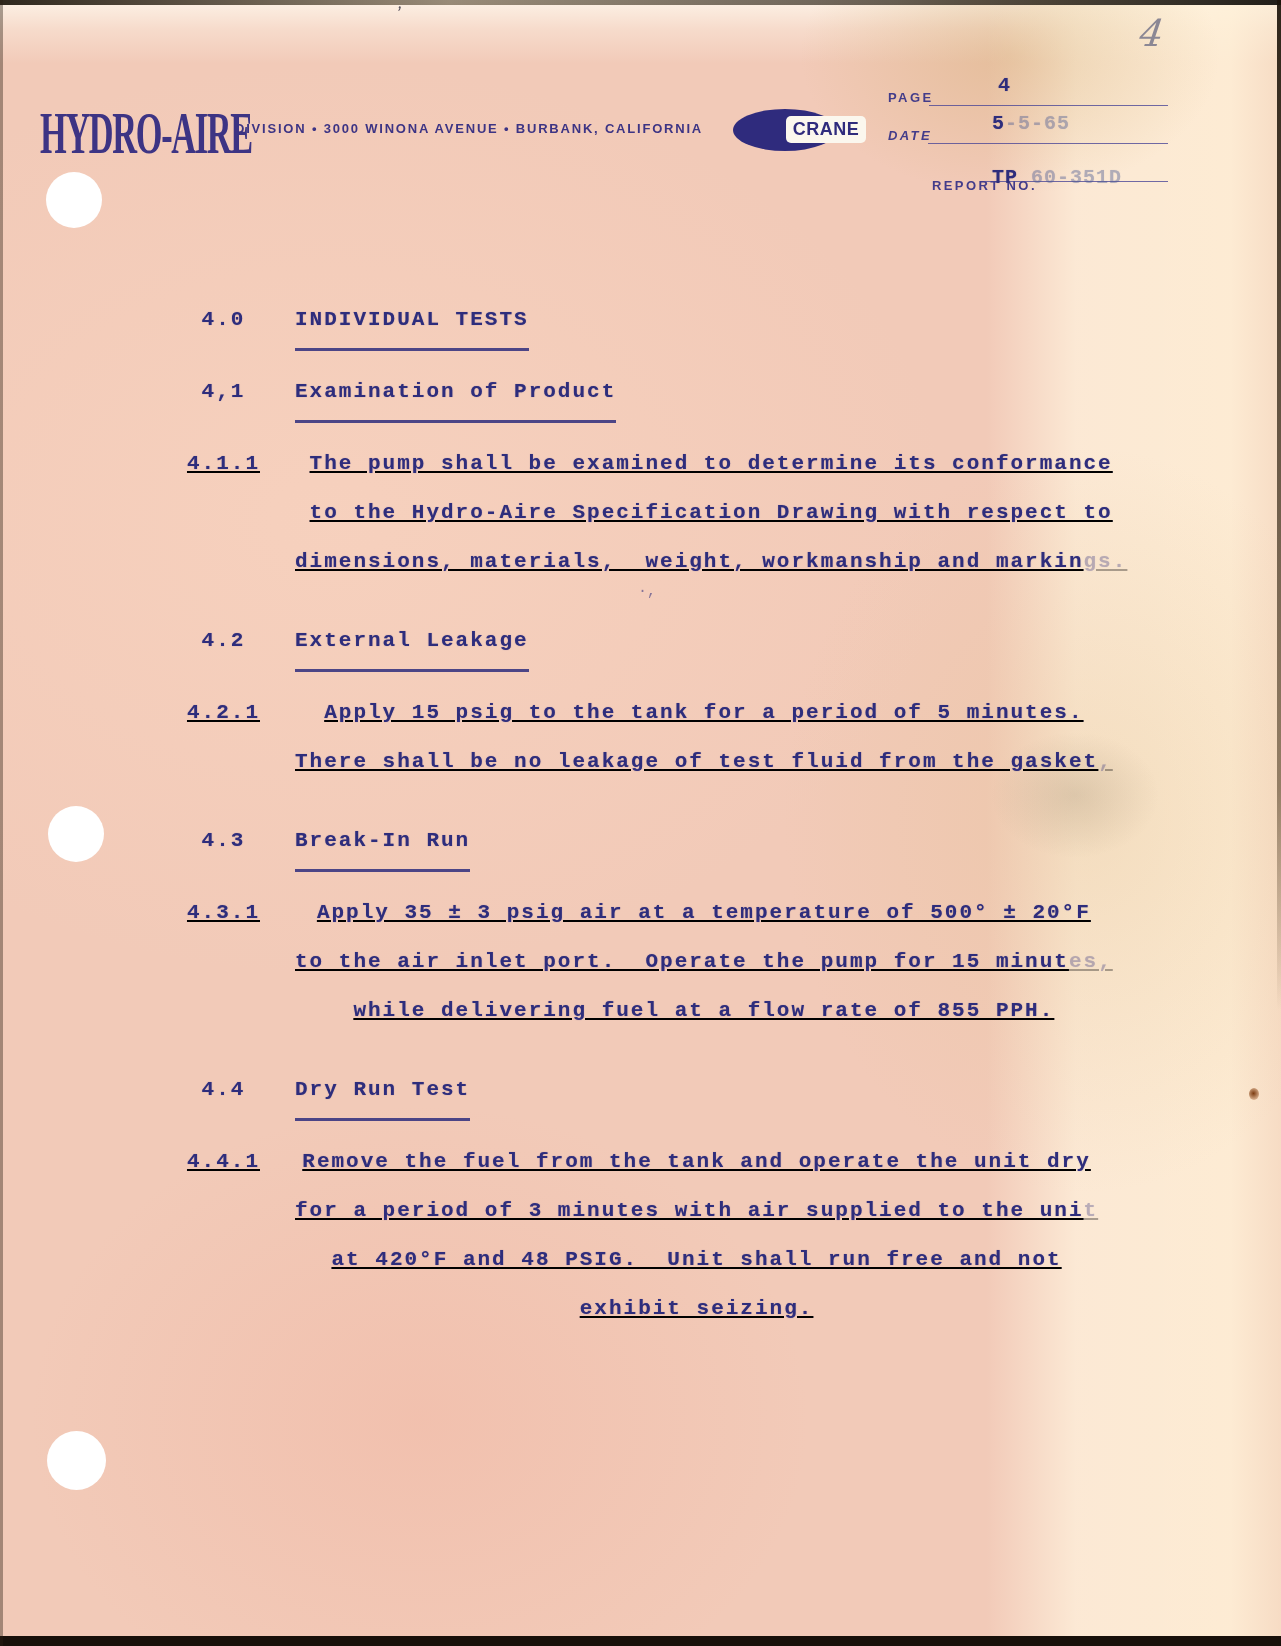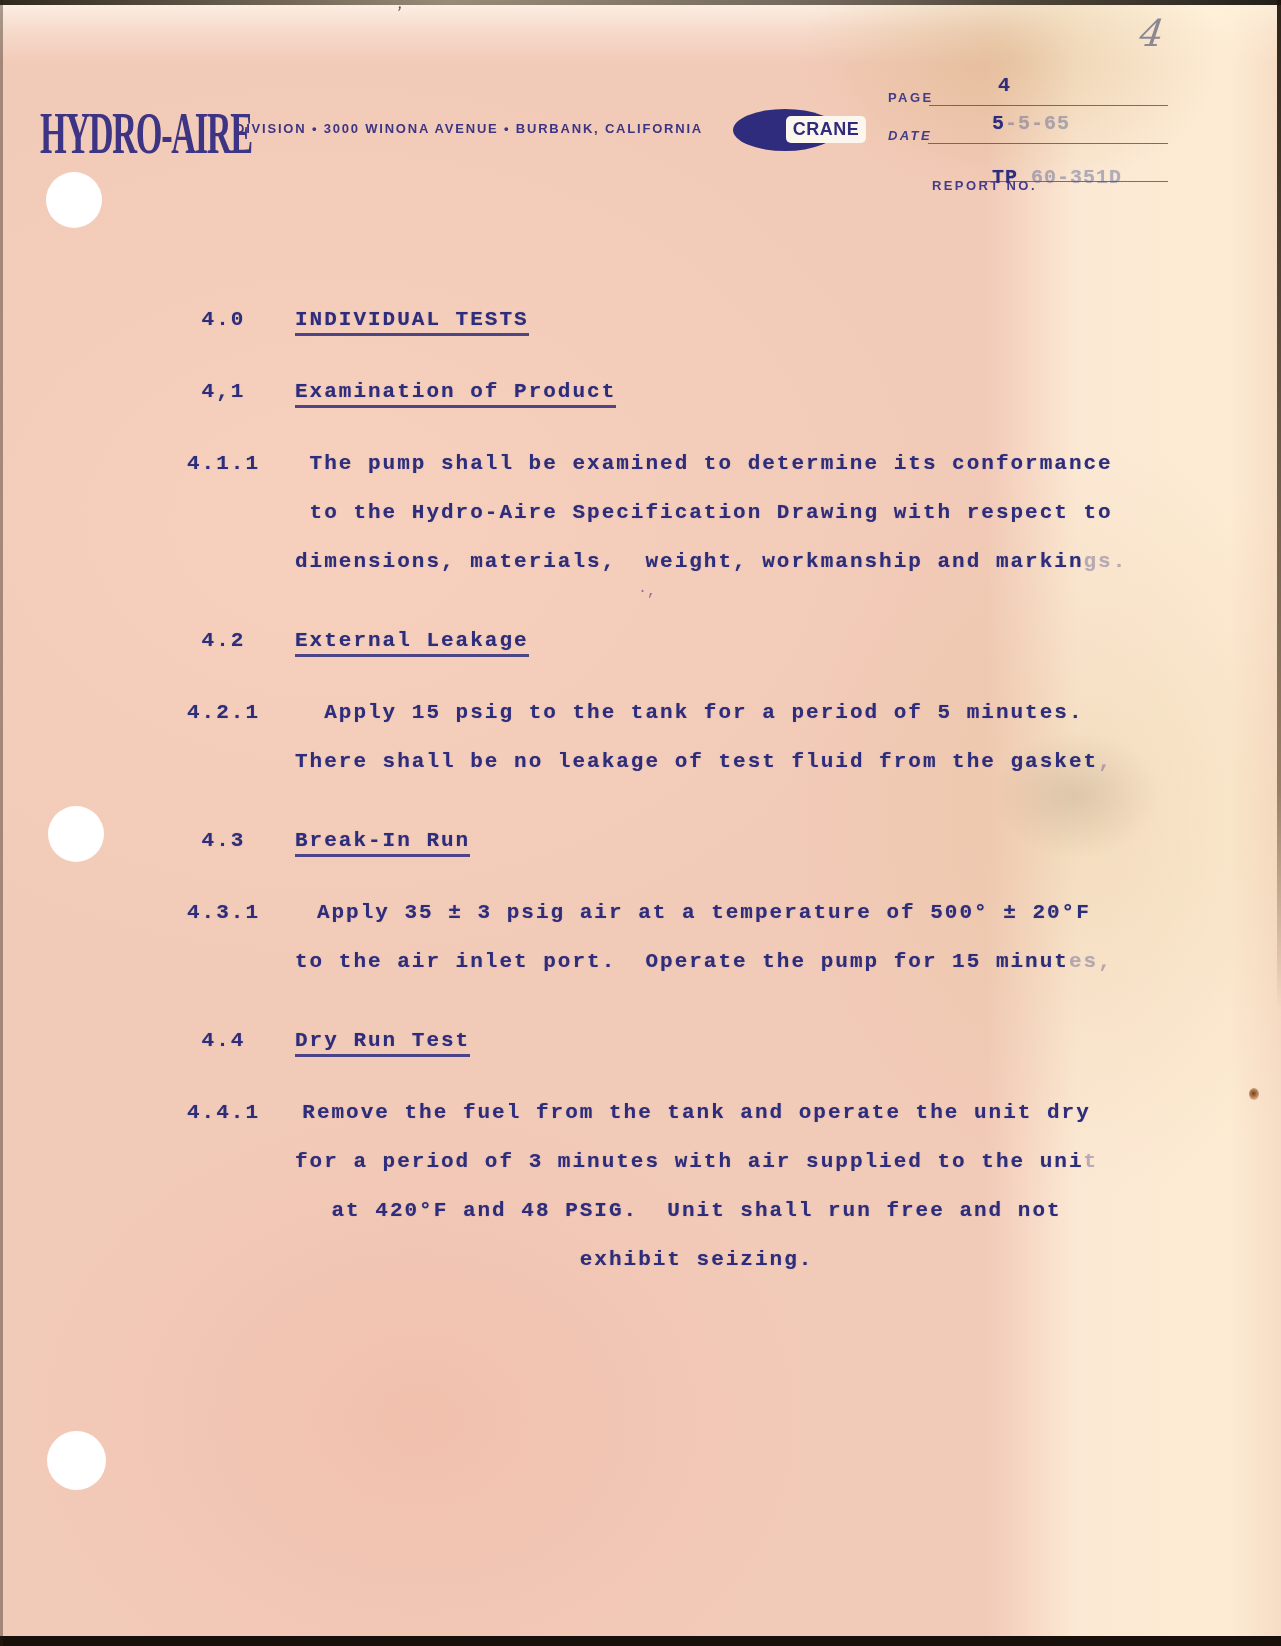--- a/index.html
+++ b/index.html
@@ -62,24 +62,24 @@
     transform:skewX(-8deg);}
   .pencil-tick{position:absolute;left:396px;top:2px;font-size:20px;color:#5a5560;
     transform:rotate(14deg);}
   .stray-mark{position:absolute;left:638px;top:583px;font-size:15px;color:#2e2d7c;opacity:0.55;
     font-family:"Liberation Mono", monospace;}
   .corner-spot{position:absolute;left:1249px;top:1088px;width:10px;height:12px;border-radius:50%;
     background:radial-gradient(circle at 45% 45%, #7c3c12, rgba(160,90,40,0.4) 70%, transparent);}
   
   .doc-body{position:absolute;left:152px;top:295px;width:1010px;}
   .block{display:flex;margin-bottom:23px;text-align:center;}
-  .block.para{margin-bottom:30px;}
+  .block.para{margin-bottom:30px;text-decoration:underline;}
   .num{flex:0 0 143px;}
   .typedline{font-size:21px;letter-spacing:2px;line-height:49px;white-space:pre;}
-  .heading-text{border-bottom:3px solid rgba(46,45,124,0.85);padding-bottom:2px;}
+  .heading-text{border-bottom:3px solid rgba(46,45,124,0.85);padding-bottom:17px;}
   .fade-sfx{opacity:0.32;filter:blur(0.7px);}
 </style>
 </head>
 <body>
 
 <div class="page">
 
   <div class="edge-top"></div>
   <div class="edge-bottom"></div>
   <div class="edge-right"></div>
@@ -149,20 +149,21 @@
     <div class="block">
       <div class="num typed typedline">4.3</div>
       <div class="typed typedline"><span class="heading-text">Break-In Run</span></div>
     </div>
 
     <div class="block para">
       <div class="num typed typedline">4.3.1</div>
       <div>
         <div class="typed typedline"><span>Apply 35 ± 3 psig air at a temperature of 500° ± 20°F</span></div>
         <div class="typed typedline"><span>to the air inlet port.  Operate the pump for 15 minut</span><span class="fade-sfx">es,</span></div>
+        <div class="typed typedline"><span>while delivering fuel at a flow rate of 855 PPH.</span></div>
       </div>
     </div>
 
     <div class="block">
       <div class="num typed typedline">4.4</div>
       <div class="typed typedline"><span class="heading-text">Dry Run Test</span></div>
     </div>
 
     <div class="block para">
       <div class="num typed typedline">4.4.1</div>

